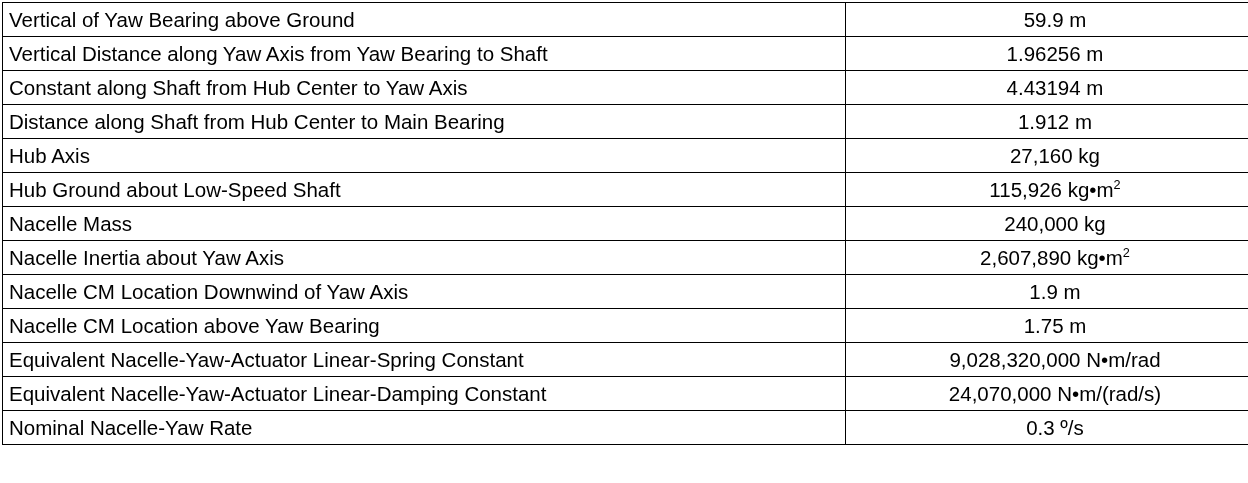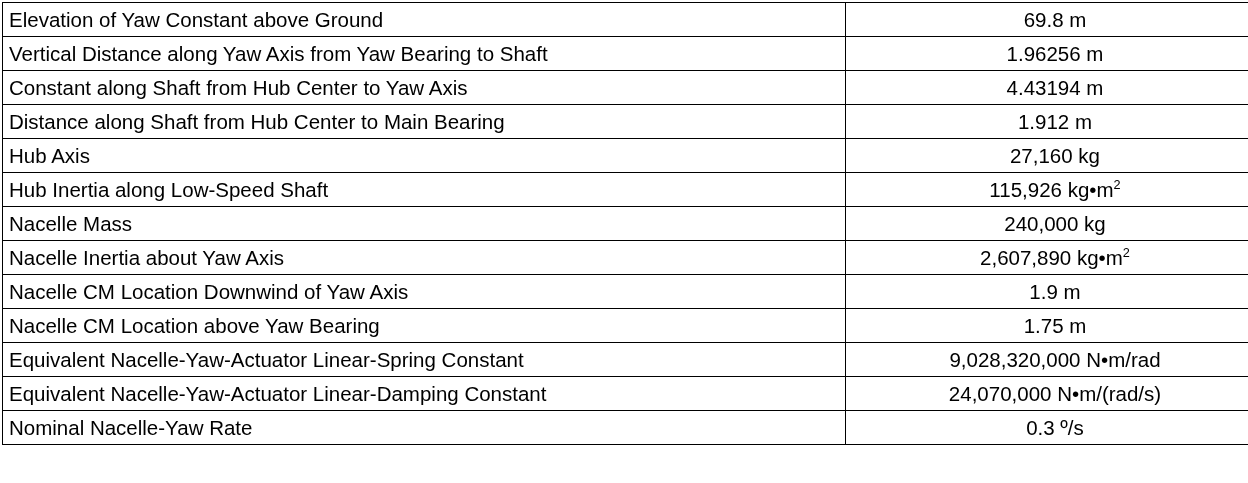--- a/index.html
+++ b/index.html
@@ -53,41 +53,41 @@
     display: inline-block;
   }
 </style>
 </head>
 <body>
 
 <div class="sheet">
   <table class="params">
     <tbody id="table-body">
         <tr>
-          <td class="label">Elevation of Yaw Constant above Ground</td>
-          <td class="value"><span class="val-wrap">69.8 m</span></td>
+          <td class="label">Vertical of Yaw Bearing above Ground</td>
+          <td class="value"><span class="val-wrap">59.9 m</span></td>
         </tr>
         <tr>
           <td class="label">Vertical Distance along Yaw Axis from Yaw Bearing to Shaft</td>
           <td class="value"><span class="val-wrap">1.96256 m</span></td>
         </tr>
         <tr>
           <td class="label">Constant along Shaft from Hub Center to Yaw Axis</td>
           <td class="value"><span class="val-wrap">4.43194 m</span></td>
         </tr>
         <tr>
           <td class="label">Distance along Shaft from Hub Center to Main Bearing</td>
           <td class="value"><span class="val-wrap">1.912 m</span></td>
         </tr>
         <tr>
           <td class="label">Hub Axis</td>
           <td class="value"><span class="val-wrap">27,160 kg</span></td>
         </tr>
         <tr>
-          <td class="label">Hub Inertia along Low-Speed Shaft</td>
+          <td class="label">Hub Ground about Low-Speed Shaft</td>
           <td class="value"><span class="val-wrap">115,926 kg•m</span><sup>2</sup></td>
         </tr>
         <tr>
           <td class="label">Nacelle Mass</td>
           <td class="value"><span class="val-wrap">240,000 kg</span></td>
         </tr>
         <tr>
           <td class="label">Nacelle Inertia about Yaw Axis</td>
           <td class="value"><span class="val-wrap">2,607,890 kg•m</span><sup>2</sup></td>
         </tr>

